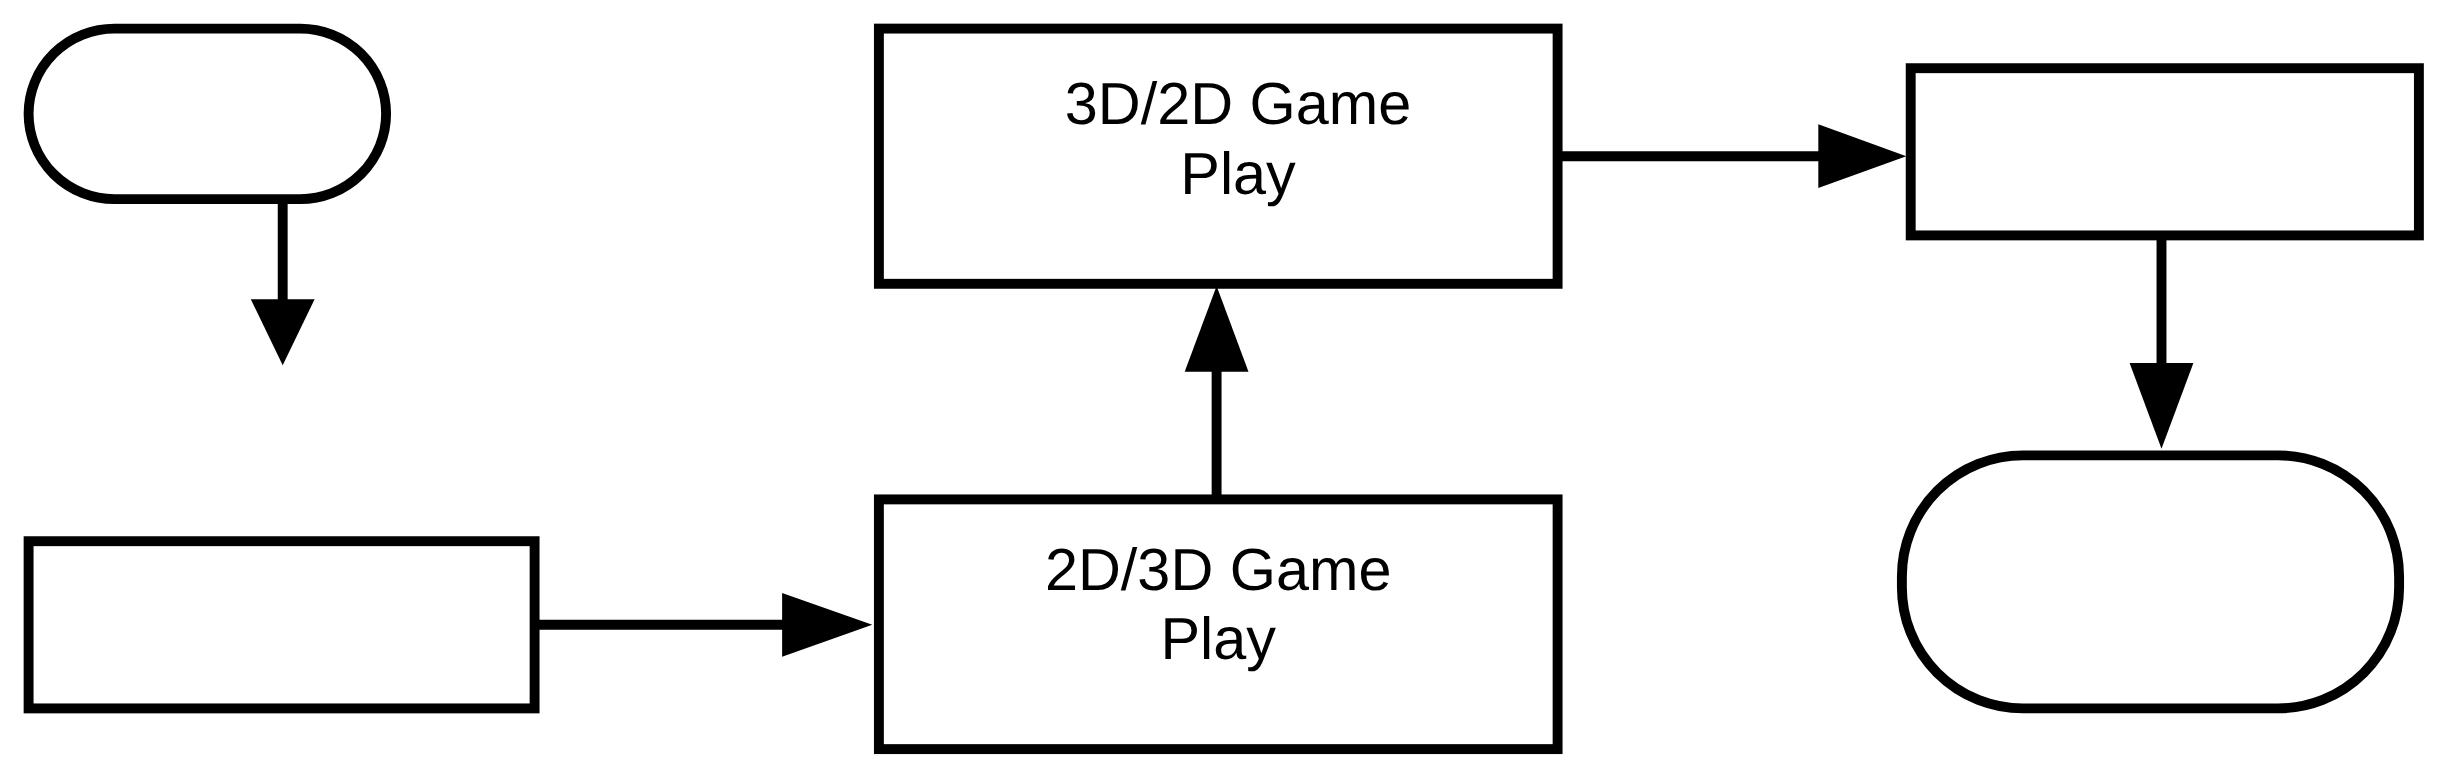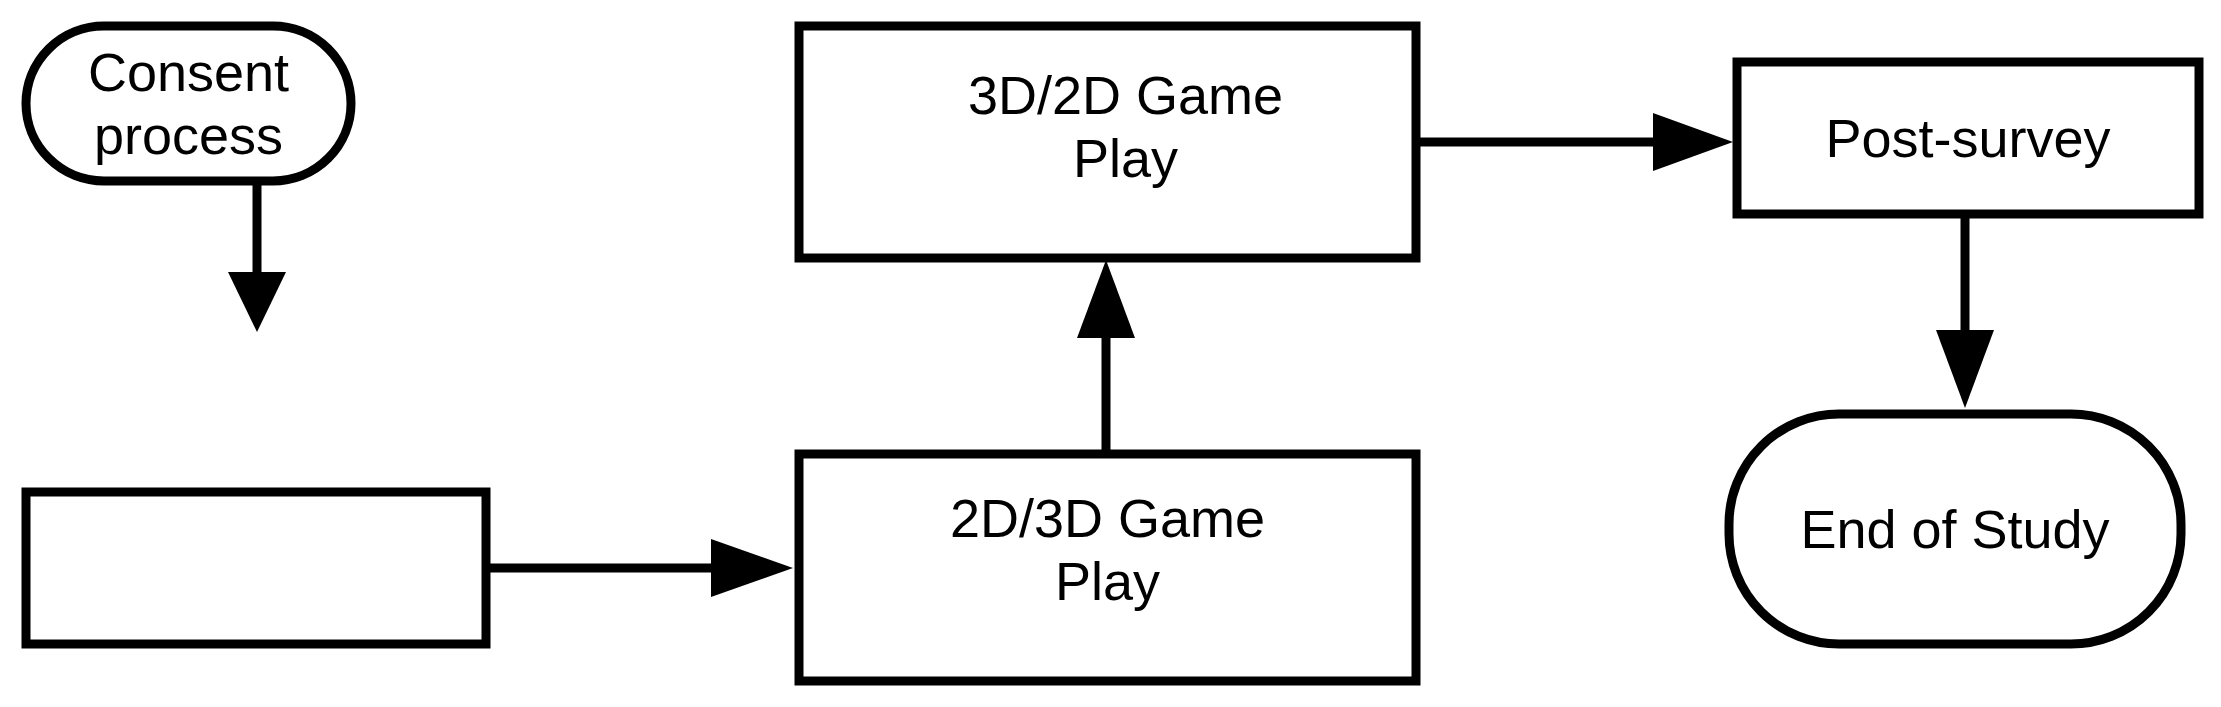--- a/index.html
+++ b/index.html
@@ -92,27 +92,23 @@
     <rect class="node-shape" x="799" y="454" width="617" height="227" rx="0" ry="0"></rect>
 
     <rect class="node-shape" x="799" y="26" width="617" height="232" rx="0" ry="0"></rect>
 
     <rect class="node-shape" x="1737" y="62" width="462" height="152" rx="0" ry="0"></rect>
 
     <rect class="node-shape" x="1729" y="414" width="452" height="230" rx="110" ry="110"></rect>
 
   </svg>
 
-  <div class="node-label" style="left:22px; top:22px; width:333px; height:163px;">Consent
-process</div>
 
 
   <div class="node-label" style="left:795px; top:432px; width:625px; height:235px;">2D/3D Game
 Play</div>
 
   <div class="node-label" style="left:813px; top:22px; width:625px; height:209px;text-align:center;">3D/2D Game
 Play</div>
 
-  <div class="node-label" style="left:1733px; top:58px; width:470px; height:160px;">Post-survey</div>
 
-  <div class="node-label" style="left:1725px; top:410px; width:460px; height:238px;">End of Study</div>
 
 </div>
 
 </body></html>

